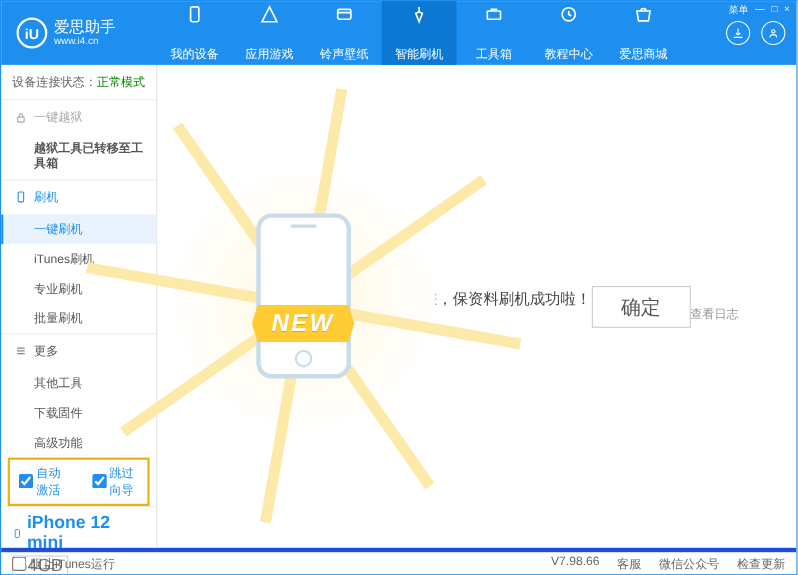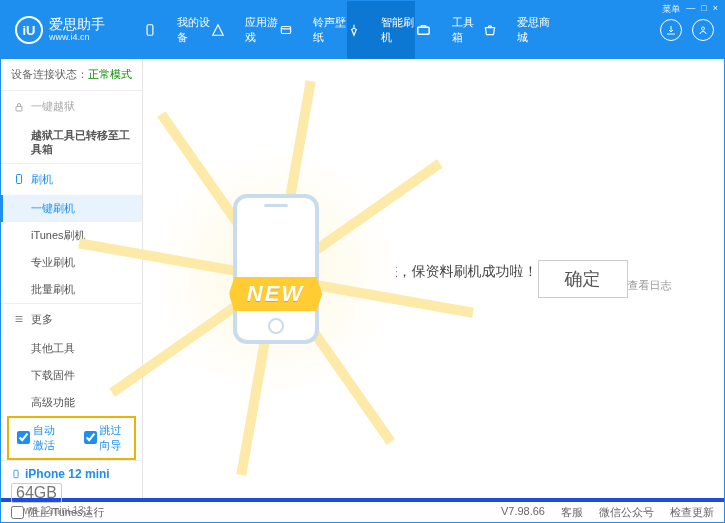--- a/index.html
+++ b/index.html
@@ -5,21 +5,21 @@
 *{box-sizing:border-box;margin:0;padding:0;font-family:"Microsoft YaHei",Arial,sans-serif}
 body{background:#fff;width:725px;height:523px;overflow:hidden;border:1px solid #1e8fef}
 .header{background:#1e8fef;height:58px;display:flex;align-items:center;color:#fff;position:relative}
 .logo-area{display:flex;align-items:center;padding:0 14px;width:142px}
 .logo-ring{width:28px;height:28px;border:2px solid #fff;border-radius:50%;display:flex;align-items:center;justify-content:center;margin-right:6px;flex:none}
 .logo-ring-text{font-size:13px;font-weight:bold;}
 .logo-text{display:flex;flex-direction:column;line-height:1.1}
 .logo-title{font-size:14px;font-weight:normal}
 .logo-url{font-size:9px;opacity:.9}
 .nav{display:flex;flex:1}
-.nav-item{width:68px;height:58px;display:flex;flex-direction:row;align-items:center;justify-content:center;font-size:11px;gap:20px;cursor:pointer}
+.nav-item{width:68px;height:58px;display:flex;flex-direction:column;align-items:center;justify-content:center;font-size:11px;gap:20px;cursor:pointer}
 .nav-item.active{background:#0c78d4}
 .nav-icon{width:18px;height:18px}
 .header-right{display:flex;align-items:center;gap:10px;padding-right:10px}
 .header-ctrl{position:absolute;right:6px;top:2px;display:flex;gap:6px;font-size:9px}
 .header-ctrl span{cursor:pointer;opacity:.9}
 .circle-btn{width:22px;height:22px;border:1.5px solid #fff;border-radius:50%;display:flex;align-items:center;justify-content:center;cursor:pointer}
 .circle-btn svg{width:12px;height:12px}
 .main{display:flex;height:calc(100% - 58px - 24px)}
 .sidebar{width:142px;border-right:1px solid #e5e5e5;display:flex;flex-direction:column;font-size:11px;color:#555}
 .status-bar{padding:8px 10px;border-bottom:1px solid #eee}
@@ -29,21 +29,21 @@
 .sb-head{display:flex;align-items:center;gap:6px;padding:8px 12px;color:#555;cursor:pointer}
 .sb-head.blue{color:#1e8fef}
 .sb-head .hicon{width:12px;height:12px}
 .sb-sub{padding:6px 6px 6px 30px;cursor:pointer}
 .sb-sub.active{background:#e8f3fd;color:#1e8fef;border-left:2px solid #1e8fef;padding-left:28px}
 .sb-sub.bold{font-weight:bold;line-height:1.3}
 .checks{border:2px solid #eab308;padding:5px 8px;margin:0 6px;display:flex;gap:24px;font-size:11px}
 .checks label{display:flex;align-items:center;gap:3px;color:#1e8fef;cursor:pointer}
 .checks input{accent-color:#1e8fef}
 .device{padding:6px 10px;border-top:1px solid #eee}
-.device-name{color:#1e8fef;font-weight:bold;font-size:12px;display:flex;align-items:center;gap:4px}
+.device-name{color:#1e8fef;font-weight:bold;font-size:16px;display:flex;align-items:center;gap:4px}
 .device-badge{display:inline-block;border:1px solid #ccc;border-radius:2px;padding:0 4px;font-size:16px;color:#777;margin-top:2px}
 .device-sub{font-size:10px;color:#888;margin-top:2px}
 .content{flex:1;display:flex;flex-direction:row;align-items:center;justify-content:center;position:relative}
 .phone-art{position:relative;width:160px;height:180px;margin-bottom:12px}
 .burst{position:absolute;inset:-40px;background:radial-gradient(circle,#fff8e1 0,#fff 70%)}
 .ray{position:absolute;left:50%;top:50%;width:200px;height:10px;background:#fde9a8;transform-origin:0 50%}
 .phone{position:absolute;left:50%;top:48%;transform:translate(-50%,-50%);width:86px;height:150px;background:#fff;border:4px solid #c9dceb;border-radius:14px}
 .phone:before{content:"";position:absolute;top:6px;left:50%;transform:translateX(-50%);width:24px;height:3px;background:#c9dceb;border-radius:2px}
 .phone:after{content:"";position:absolute;bottom:6px;left:50%;transform:translateX(-50%);width:12px;height:12px;border:2px solid #c9dceb;border-radius:50%}
 .ribbon{position:absolute;left:50%;top:62%;transform:translate(-50%,-50%);background:#ffcc33;color:#fff;font-weight:900;font-size:22px;font-style:italic;letter-spacing:2px;padding:4px 18px;text-shadow:0 1px 0 #e6a800;clip-path:polygon(6% 0,94% 0,100% 50%,94% 100%,6% 100%,0 50%)}
@@ -102,20 +102,27 @@
       </div>
       <div class="nav-item">
         <svg class="nav-icon" viewBox="0 0 24 24" fill="none" stroke="#fff" stroke-width="2">
           <rect x="4" y="8" width="16" height="10" rx="1"></rect>
           <path d="M9 8V6h6v2"></path>
         </svg>
         <span>工具箱</span>
       </div>
       <div class="nav-item">
         <svg class="nav-icon" viewBox="0 0 24 24" fill="none" stroke="#fff" stroke-width="2">
+          <circle cx="12" cy="12" r="8"></circle>
+          <path d="M12 8v4l3 2"></path>
+        </svg>
+        <span>教程中心</span>
+      </div>
+      <div class="nav-item">
+        <svg class="nav-icon" viewBox="0 0 24 24" fill="none" stroke="#fff" stroke-width="2">
           <path d="M4 8h16l-2 12H6z"></path>
           <path d="M9 8a3 3 0 016 0"></path>
         </svg>
         <span>爱思商城</span>
       </div>
     </div>
   <div class="header-right">
     <div class="circle-btn">
         <svg viewBox="0 0 24 24" fill="none" stroke="#fff" stroke-width="2">
           <path d="M12 4v12m0 0l-4-4m4 4l4-4M4 20h16"></path>

